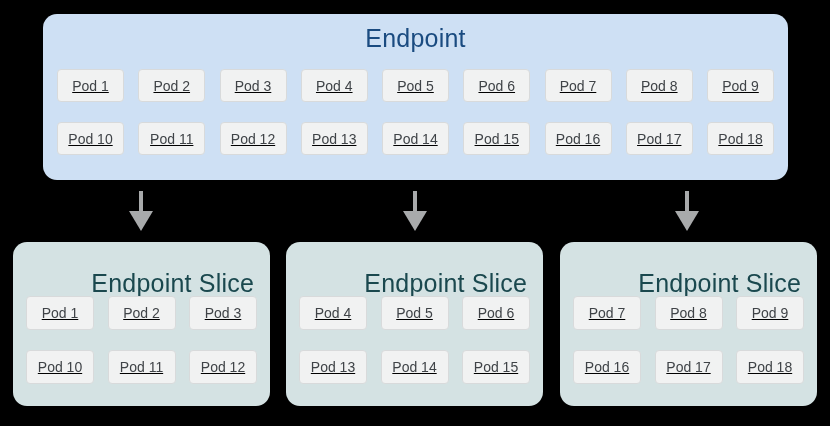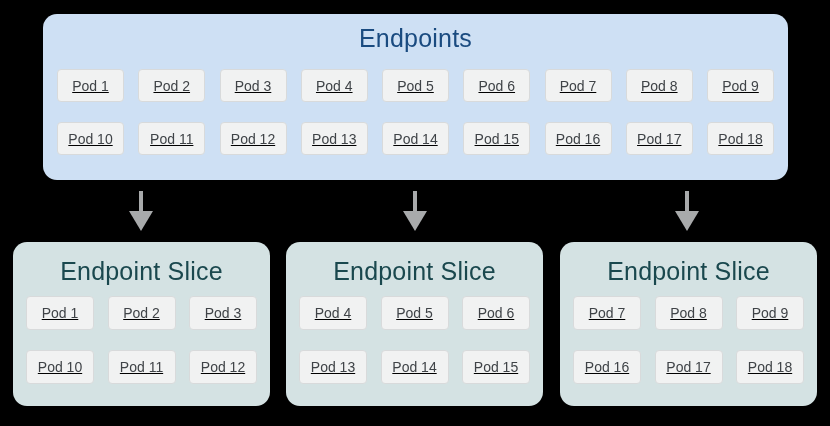--- a/index.html
+++ b/index.html
@@ -88,39 +88,39 @@
     width: 257px; height: 164px;
     background: var(--slice-fill, #D4E2E3);
     border-radius: 14px;
   }
   .slice-1 { left: 13px; }
   .slice-2 { left: 286px; }
   .slice-3 { left: 560px; }
   .slice-title {
     position: absolute;
     left: 0; right: 0; top: 11px;
-    margin: 4px;
-    text-align: center;
+    margin: 16px;
+    text-align: right;
     font-size: 25px;
     font-weight: 400;
     color: var(--slice-title, #1A484E);
     letter-spacing: 0.2px;
   }
   .slice .pod-row { left: 13px; right: 13px; }
   .sl-row1 { top: 54px; }
   .sl-row2 { top: 108px; }
   .slice .pod { width: 68px; height: 34px; }
 </style>
 </head>
 <body>
 
 <div class="canvas">
 
   <section class="endpoints">
-    <h1 class="ep-title">Endpoints</h1>
+    <h1 class="ep-title">Endpoint</h1>
     <div class="pod-row ep-row1">
         <div class="pod">Pod 1</div>
         <div class="pod">Pod 2</div>
         <div class="pod">Pod 3</div>
         <div class="pod">Pod 4</div>
         <div class="pod">Pod 5</div>
         <div class="pod">Pod 6</div>
         <div class="pod">Pod 7</div>
         <div class="pod">Pod 8</div>
         <div class="pod">Pod 9</div>

